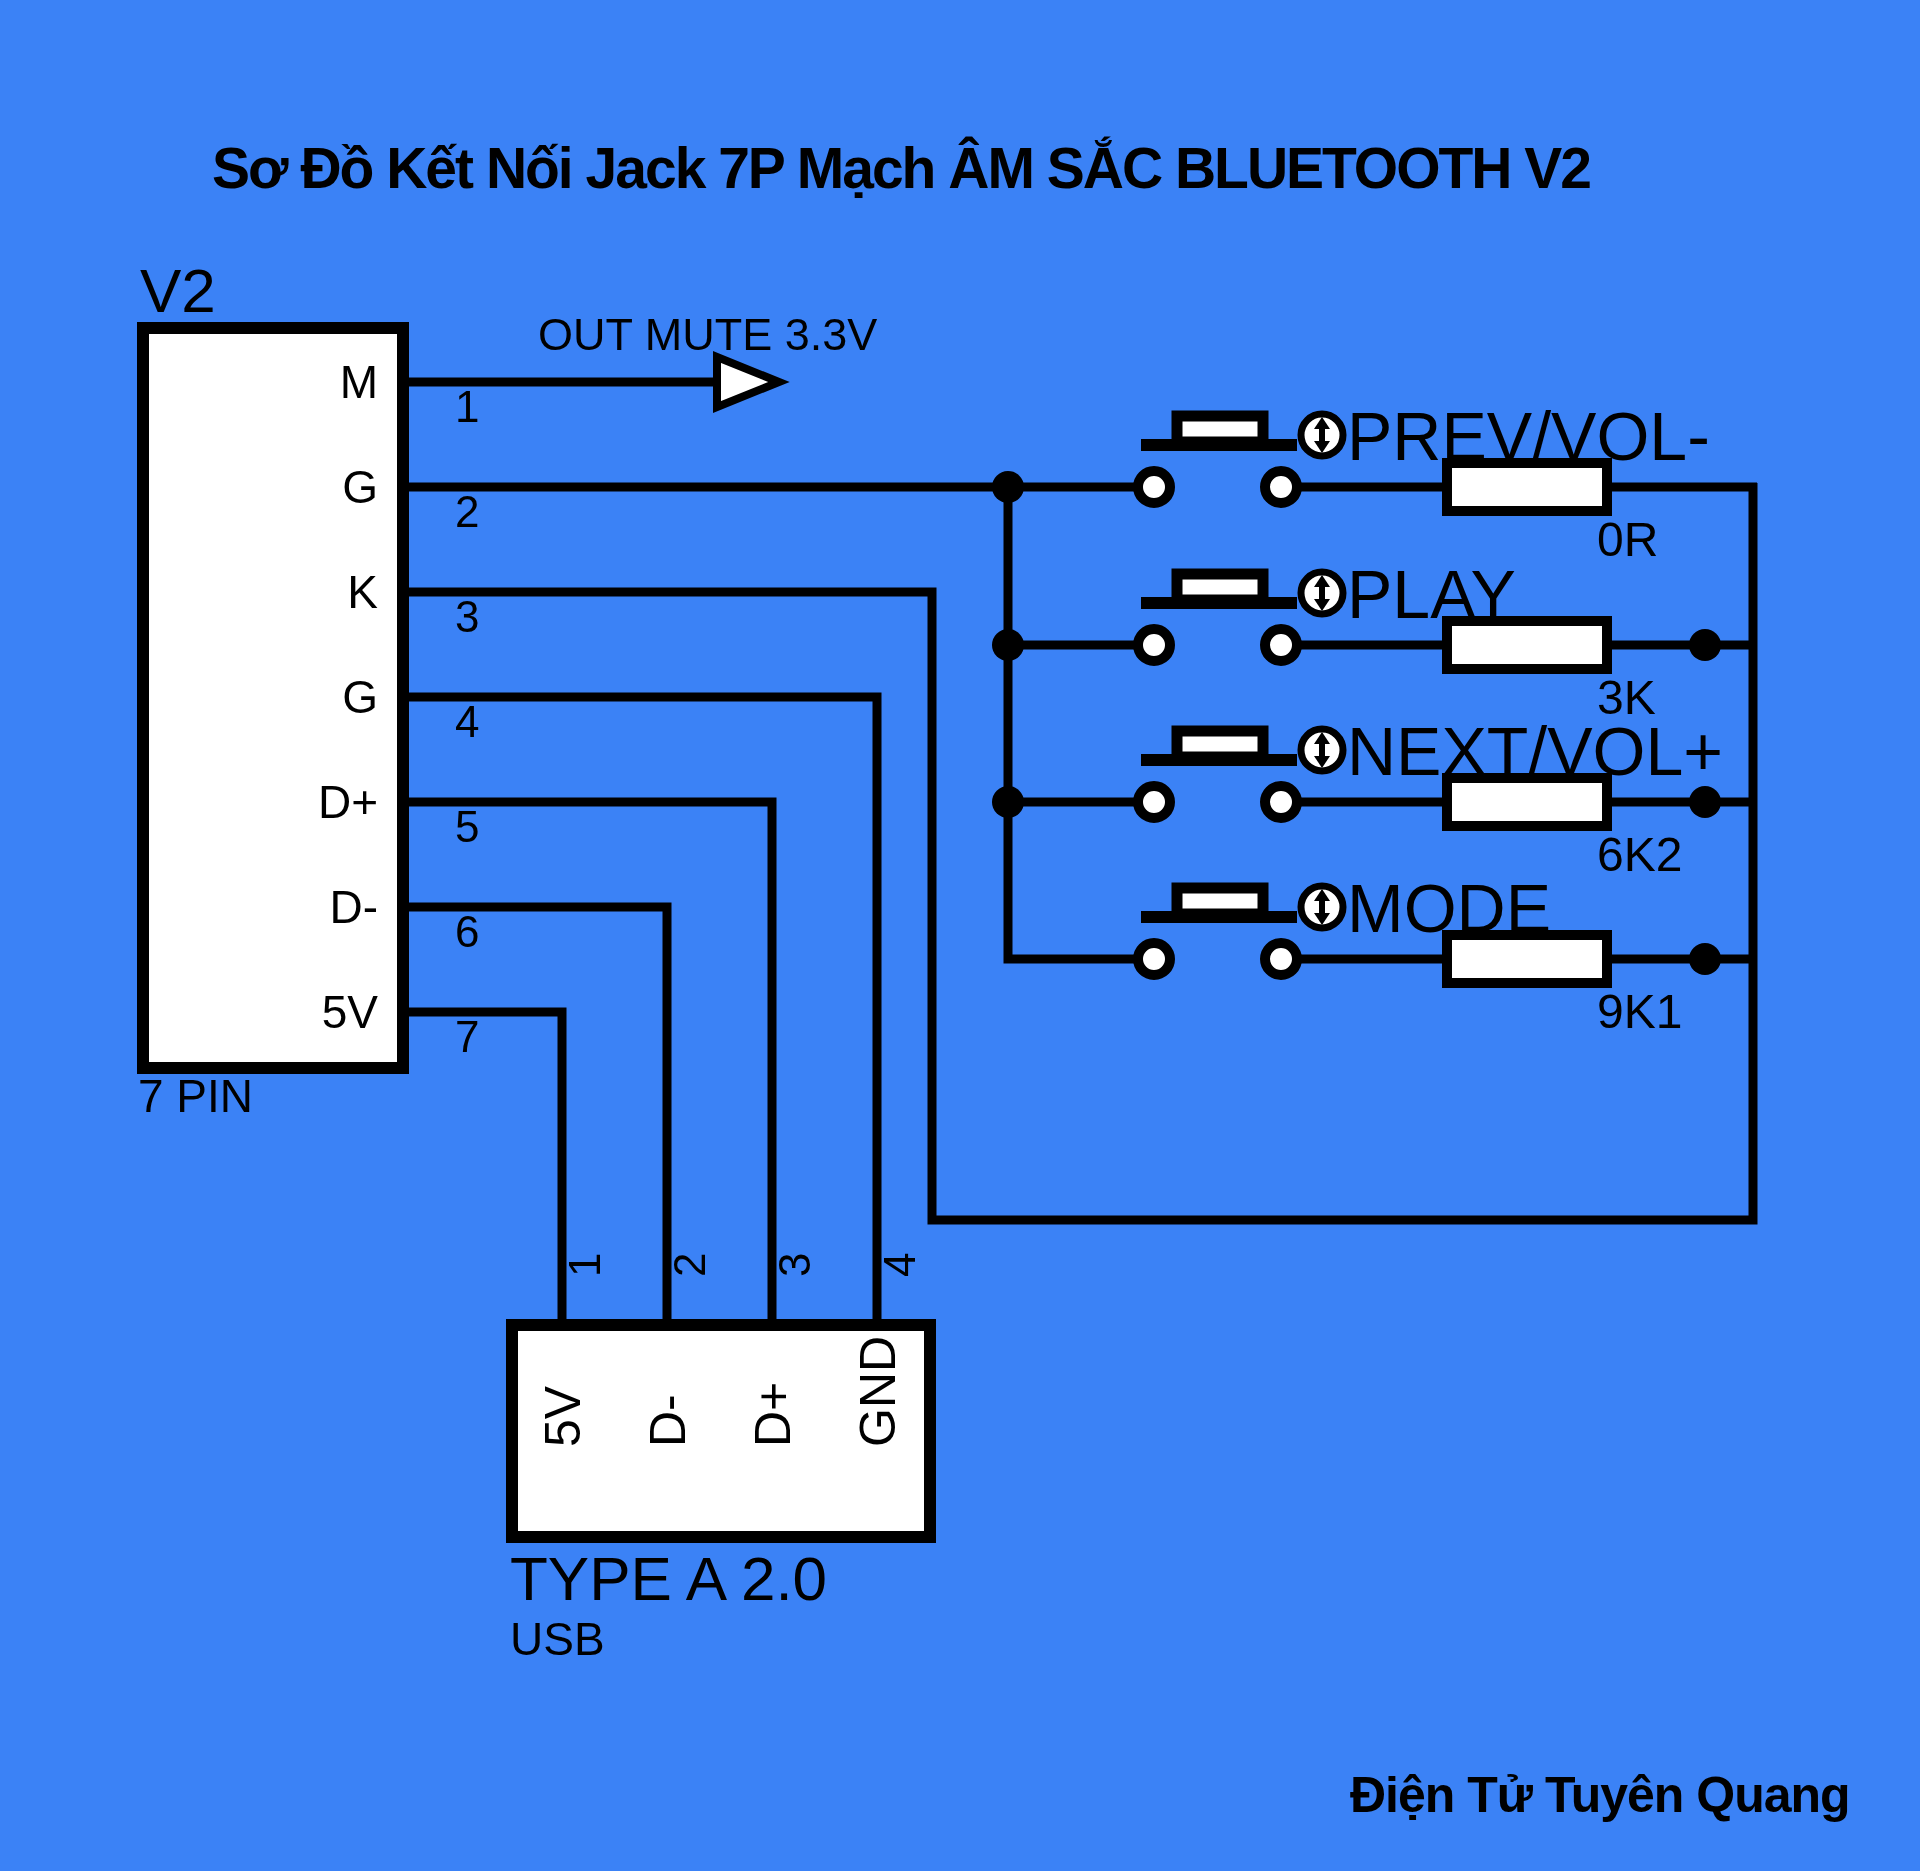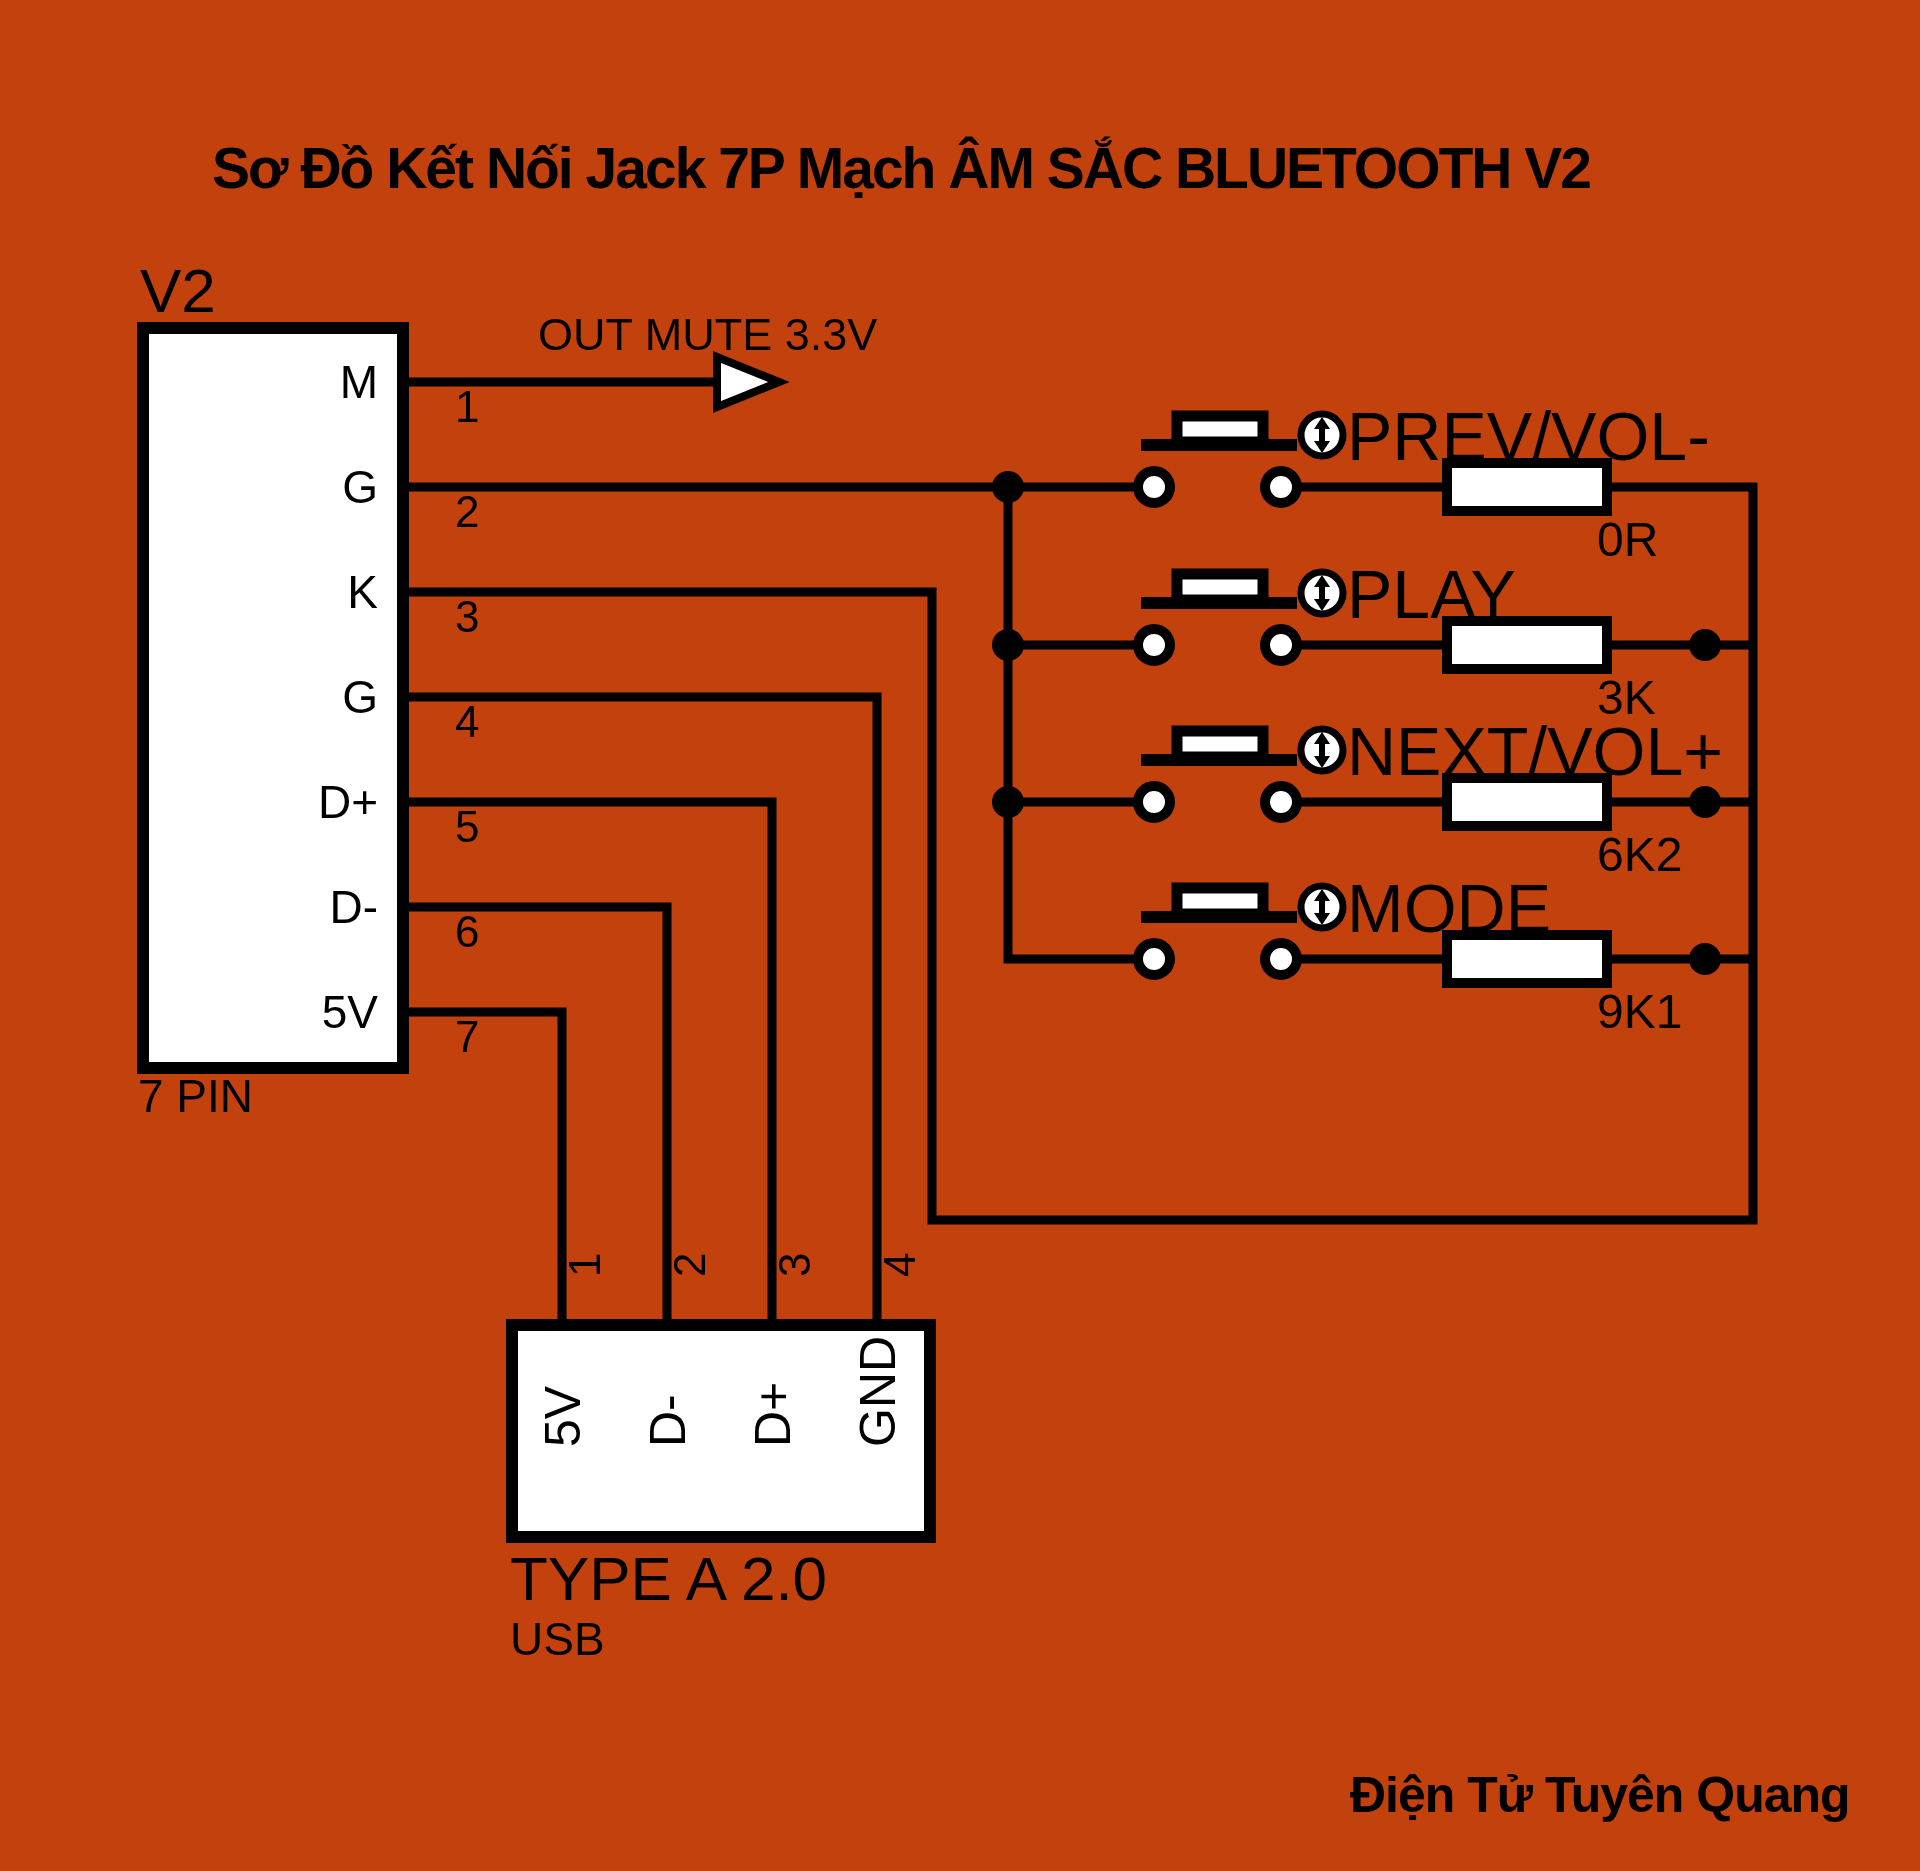--- a/index.html
+++ b/index.html
@@ -1,16 +1,16 @@
 <!DOCTYPE html>
 <html><head>
 <meta charset="utf-8">
 <style>
   html,body{margin:0;padding:0;background:#ffffff;}
-  #stage{position:relative;width:1920px;height:1871px;background:#c2410c;overflow:hidden;}
+  #stage{position:relative;width:1920px;height:1871px;background:#3b82f6;overflow:hidden;}
   svg{font-family:"Liberation Sans","DejaVu Sans",sans-serif;}
   .wire{stroke:#000;stroke-width:9;fill:none;stroke-linejoin:miter;}
   .boxline{fill:#fff;stroke:#000;stroke-width:12;}
   .comp{fill:#fff;stroke:#000;stroke-width:10;}
   .cap{stroke:#000;stroke-width:12;}
   .plunger{fill:#fff;stroke:#000;stroke-width:11;}
   .dot{fill:#000;stroke:none;}
   .icon-circ{fill:#fff;stroke:#000;stroke-width:7;}
   .icon-line{stroke:#000;stroke-width:6;}
   .icon-tri{fill:#000;stroke:none;}

